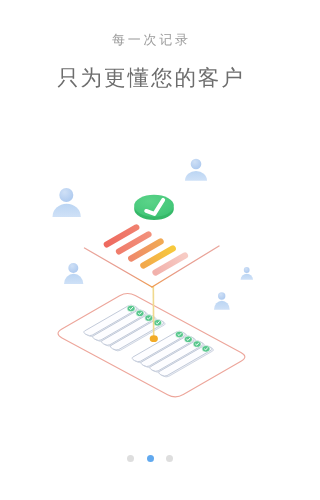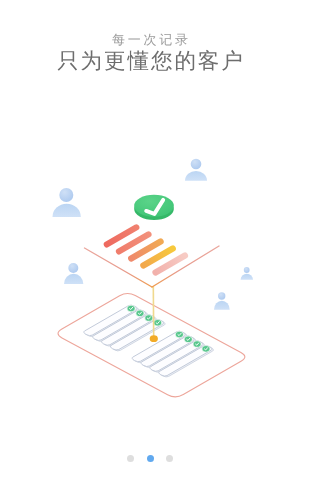--- a/index.html
+++ b/index.html
@@ -1,21 +1,21 @@
 <!DOCTYPE html>
 <html><head>
 <meta charset="utf-8">
 <style>
   *{margin:0;padding:0;box-sizing:border-box}
   html,body{width:300px;height:500px;background:#fff;overflow:hidden}
   body{font-family:"Liberation Sans","DejaVu Sans",sans-serif;-webkit-font-smoothing:antialiased}
   .page{position:relative;width:300px;height:420px;background:#fff}
   .headline{position:absolute;left:0;top:0;width:300px;text-align:center}
   .sub{font-size:13px;color:#9b9b9b;letter-spacing:2.7px;padding-left:2.7px;margin-top:32px;line-height:16px}
-  .title{font-size:21.5px;color:#6d6d6d;letter-spacing:1.95px;padding-left:1.95px;line-height:26px}
+  .title{font-size:21.5px;color:#6d6d6d;letter-spacing:1.95px;padding-left:1.95px;margin-top:17px;line-height:26px}
   .art{position:absolute;left:0;top:140px;width:300px;height:290px}
   .dots{position:absolute;left:0;top:455px;width:300px;display:flex;justify-content:center;gap:12.3px}
   .dot{width:7px;height:7px;border-radius:50%;background:#dedede}
   .dot.on{background:#61a9ef}
 </style>
 </head>
 <body>
 
 <div class="page">
 

